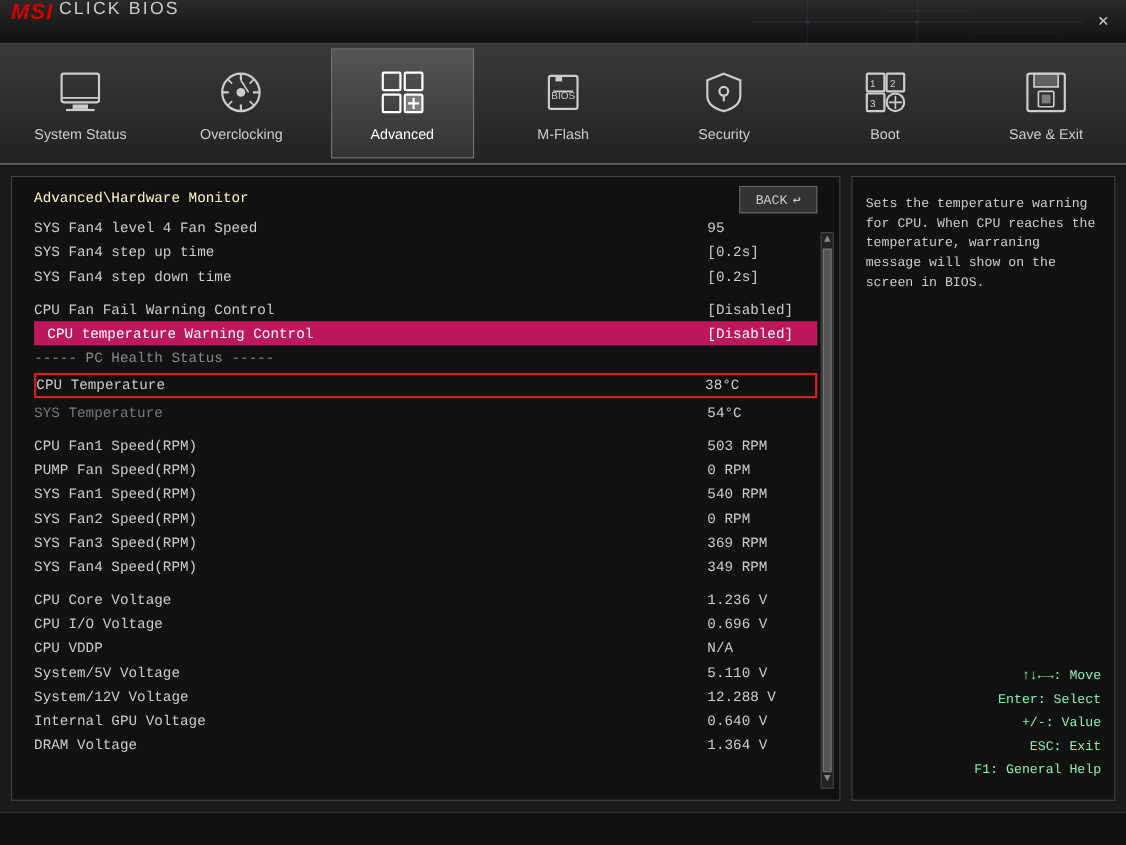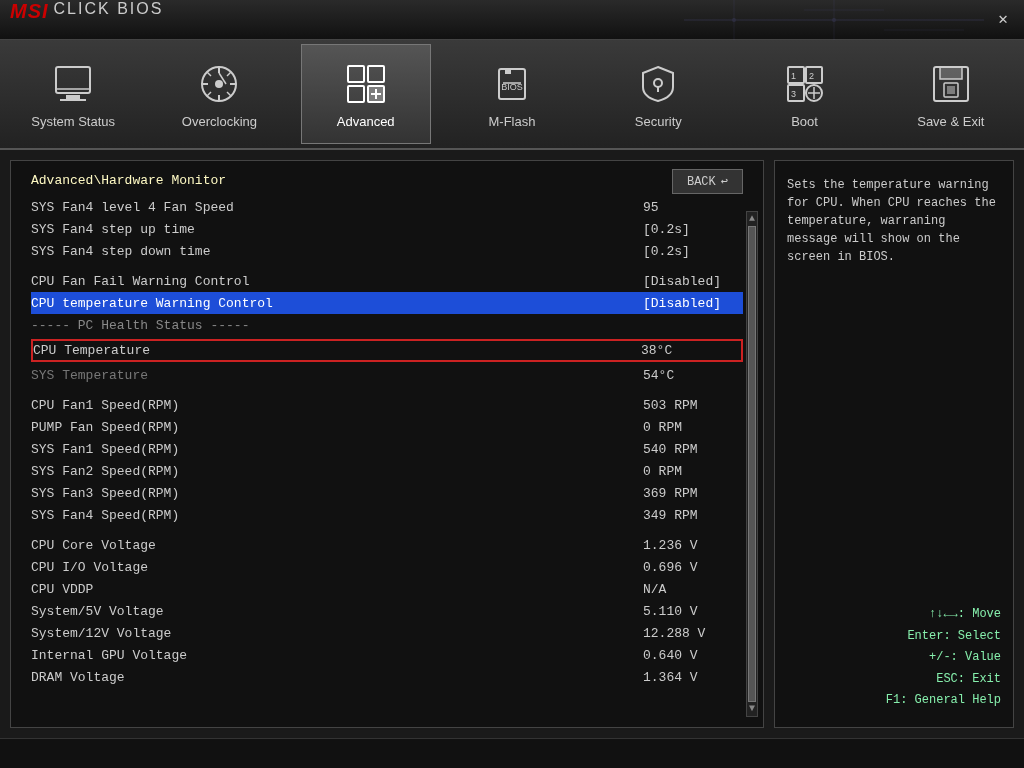--- a/index.html
+++ b/index.html
@@ -176,22 +176,23 @@
       padding: 3px 0;
       font-size: 13px;
       color: #ccc;
       font-family: 'Courier New', monospace;
       min-height: 22px;
     }
     .bios-row .label { flex: 1; }
     .bios-row .value { color: #ccc; min-width: 100px; }
 
     .bios-row.selected {
-      background: #1d4ed8;
+      background: #be185d;
       color: #fff;
+      padding-left: 12px;
     }
     .bios-row.selected .label { color: #fff; }
     .bios-row.selected .value { color: #fff; }
 
     .separator {
       color: #888;
       font-size: 13px;
       padding: 4px 0;
       font-family: 'Courier New', monospace;
     }

